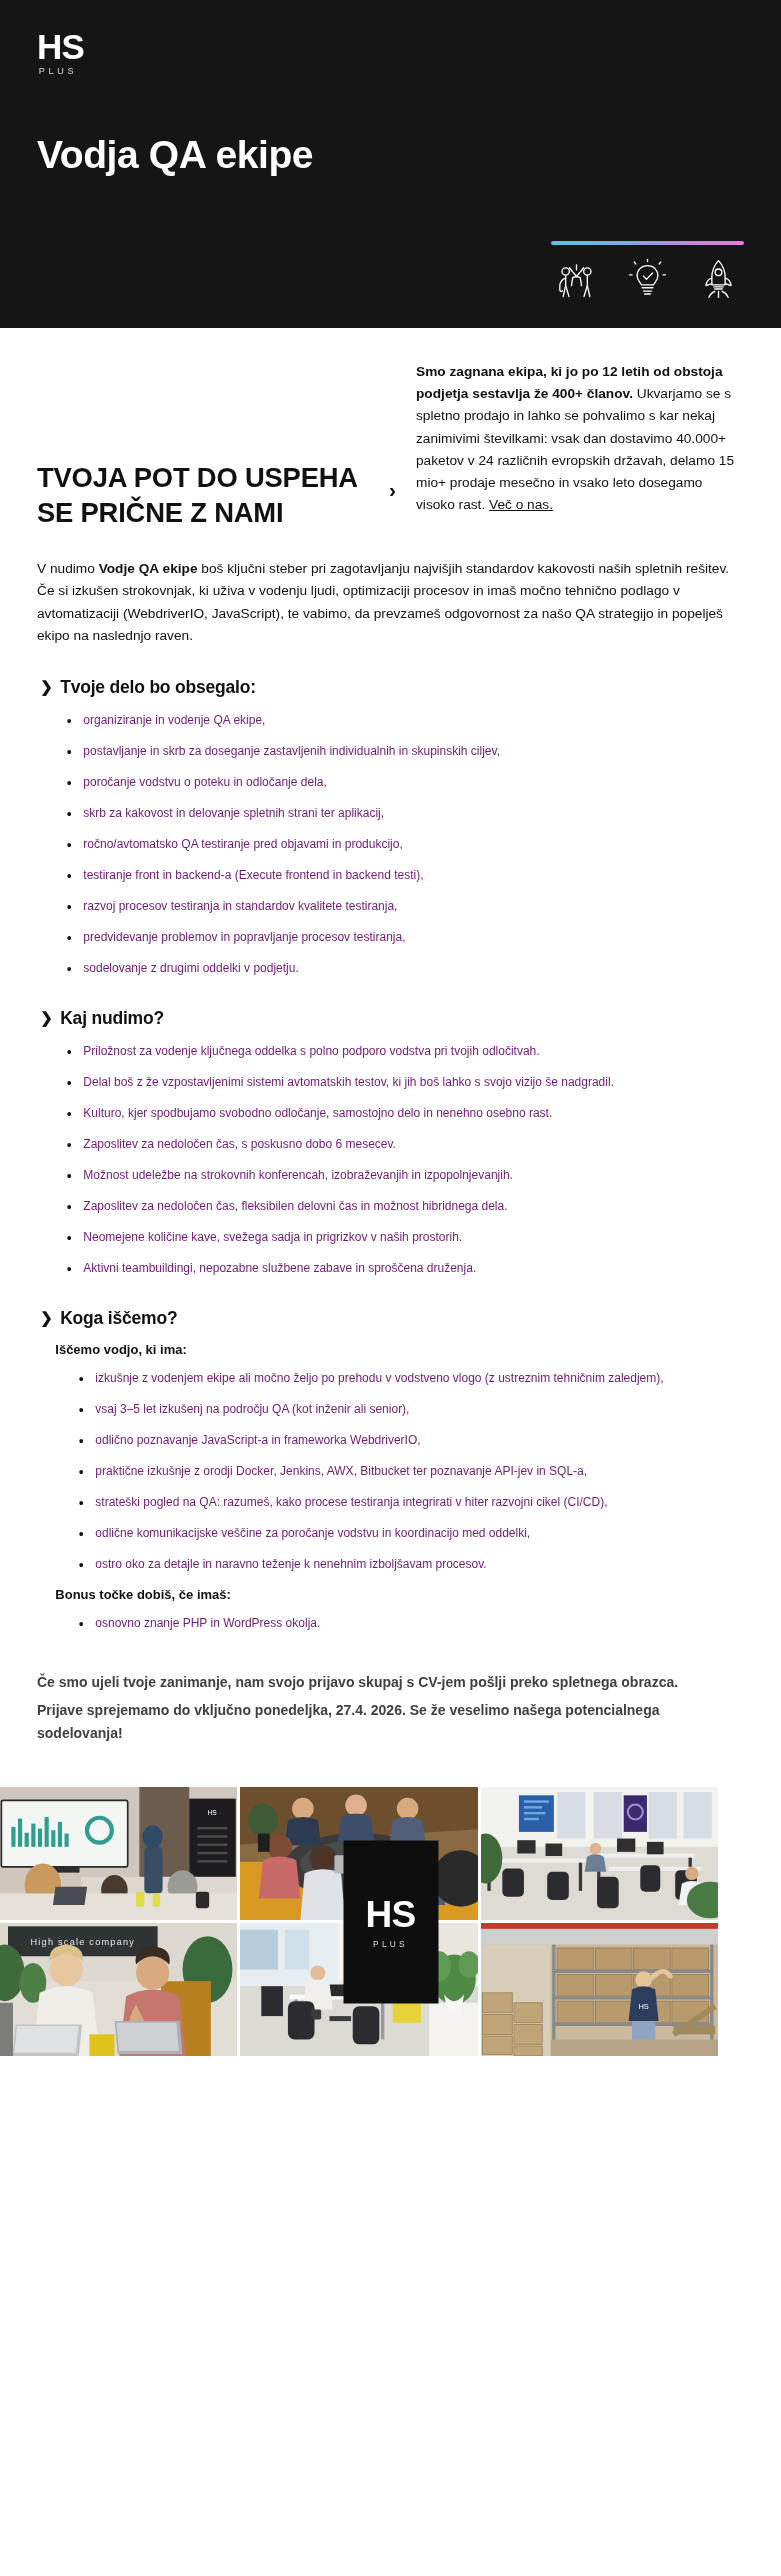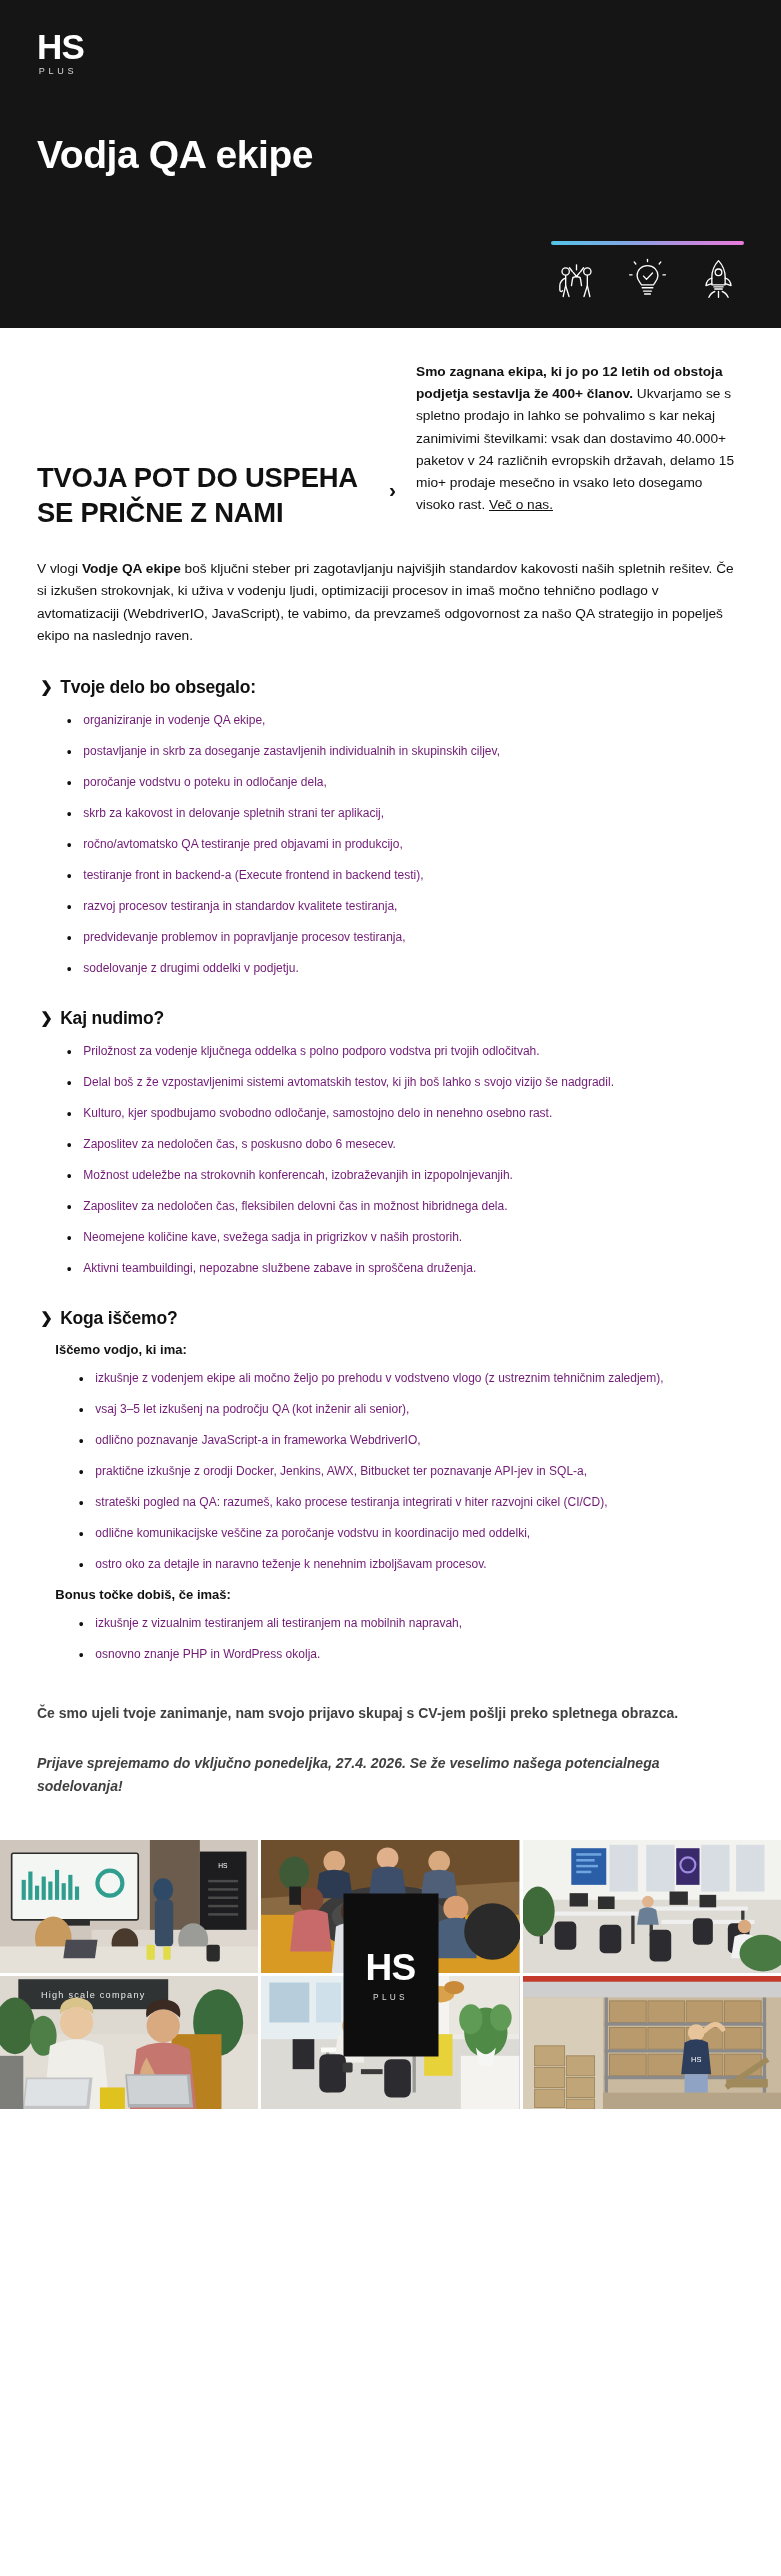--- a/index.html
+++ b/index.html
@@ -188,34 +188,34 @@
   }
   ul.blist.indented { margin-left: 40px; }
 
   .closing {
     font-size: 14px;
     font-weight: 800;
     line-height: 1.6;
     color: #404040;
     margin-top: 38px;
   }
-  .closing + .closing { margin-top: 28px; font-style: italic; }
+  .closing + .closing { margin-top: 6px; }
 
   
   .gallery-wrap {
     margin-top: 43px;
     width: 781px;
     position: relative;
   }
   .gallery {
     display: grid;
     grid-template-columns: repeat(3, 1fr);
     grid-template-rows: repeat(2, 133px);
     gap: 3.3px;
-    width: 781px;
+    width: 718px;
   }
   .photo {
     position: relative;
     overflow: hidden;
     background: #cfcfcf;
   }
   .photo svg { display:block; width: 100%; height: 100%; }
 
   .logo-overlay {
     position: absolute;
@@ -321,21 +321,21 @@
     <div class="intro-left">
       <div class="intro-headline">TVOJA POT DO USPEHA SE PRIČNE Z NAMI</div>
     </div>
     <div class="intro-chevron">›</div>
     <div class="intro-right">
       <b>Smo zagnana ekipa, ki jo po 12 letih od obstoja podjetja sestavlja že 400+ članov.</b><span> Ukvarjamo se s spletno prodajo in lahko se pohvalimo s kar nekaj zanimivimi številkami: vsak dan dostavimo 40.000+ paketov v 24 različnih evropskih državah, delamo 15 mio+ prodaje mesečno in vsako leto dosegamo visoko rast. </span><a href="#">Več o nas.</a>
     </div>
   </section>
 
   <p class="lede">
-    <span>V vlogi </span><b>Vodje QA ekipe</b><span> boš ključni steber pri zagotavljanju najvišjih standardov kakovosti naših spletnih rešitev. Če si izkušen strokovnjak, ki uživa v vodenju ljudi, optimizaciji procesov in imaš močno tehnično podlago v avtomatizaciji (WebdriverIO, JavaScript), te vabimo, da prevzameš odgovornost za našo QA strategijo in popelješ ekipo na naslednjo raven.</span>
+    <span>V nudimo </span><b>Vodje QA ekipe</b><span> boš ključni steber pri zagotavljanju najvišjih standardov kakovosti naših spletnih rešitev. Če si izkušen strokovnjak, ki uživa v vodenju ljudi, optimizaciji procesov in imaš močno tehnično podlago v avtomatizaciji (WebdriverIO, JavaScript), te vabimo, da prevzameš odgovornost za našo QA strategijo in popelješ ekipo na naslednjo raven.</span>
   </p>
 
   <h2 class="sec-head">
     <span class="chev">❯</span>
     <span>Tvoje delo bo obsegalo:</span>
   </h2>
   <ul class="blist">
     <li>organiziranje in vodenje QA ekipe,</li>
     <li>postavljanje in skrb za doseganje zastavljenih individualnih in skupinskih ciljev,</li>
     <li>poročanje vodstvu o poteku in odločanje dela,</li>
@@ -373,21 +373,20 @@
     <li>vsaj 3–5 let izkušenj na področju QA (kot inženir ali senior),</li>
     <li>odlično poznavanje JavaScript-a in frameworka WebdriverIO,</li>
     <li>praktične izkušnje z orodji Docker, Jenkins, AWX, Bitbucket ter poznavanje API-jev in SQL-a,</li>
     <li>strateški pogled na QA: razumeš, kako procese testiranja integrirati v hiter razvojni cikel (CI/CD),</li>
     <li>odlične komunikacijske veščine za poročanje vodstvu in koordinacijo med oddelki,</li>
     <li>ostro oko za detajle in naravno teženje k nenehnim izboljšavam procesov.</li>
   </ul>
 
   <h3 class="sub-head">Bonus točke dobiš, če imaš:</h3>
   <ul class="blist indented">
-    <li>izkušnje z vizualnim testiranjem ali testiranjem na mobilnih napravah,</li>
     <li>osnovno znanje PHP in WordPress okolja.</li>
   </ul>
 
   <p class="closing">Če smo ujeli tvoje zanimanje, nam svojo prijavo skupaj s CV-jem pošlji preko spletnega obrazca.</p>
   <p class="closing">Prijave sprejemamo do vključno ponedeljka, 27.4. 2026. Se že veselimo našega potencialnega sodelovanja!</p>
 
 </main>
 
 <section class="gallery-wrap">
   <div class="gallery">

